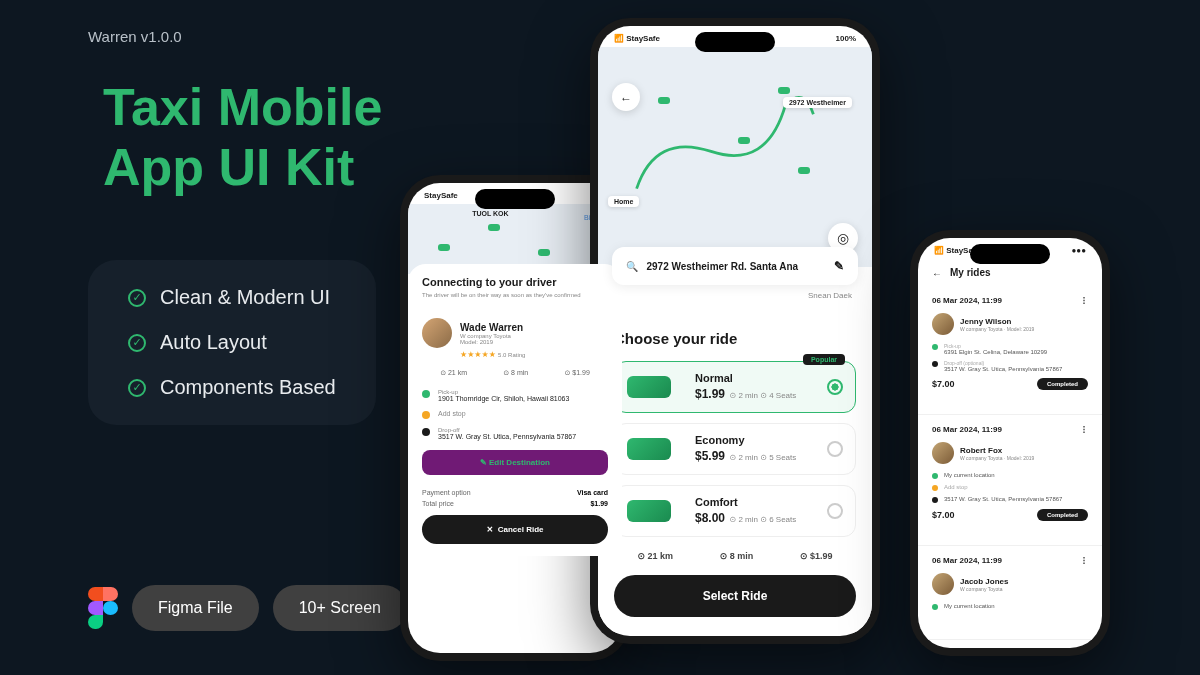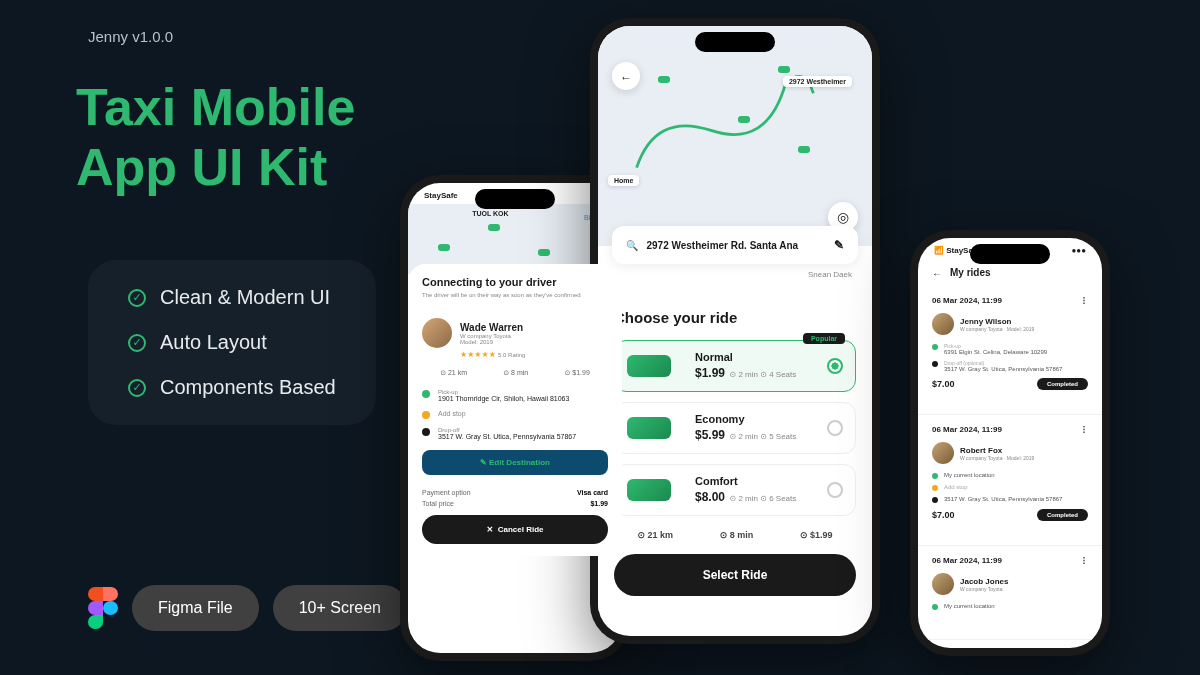--- a/index.html
+++ b/index.html
@@ -15,21 +15,21 @@
 .version {
   position: absolute;
   top: 28px;
   left: 88px;
   font-size: 15px;
   color: #b8c0c8;
 }
 .title {
   position: absolute;
   top: 78px;
-  left: 76px;
+  left: 103px;
   font-size: 52px;
   font-weight: 700;
   color: #2fb86f;
   line-height: 1.15;
 }
 .features {
   position: absolute;
   top: 260px;
   left: 88px;
   background: #16202b;
@@ -145,21 +145,21 @@
 .driver-sub { font-size: 6px; color: #888; }
 .stars { color: #f5a623; font-size: 8px; margin-bottom: 10px; padding-left:38px; margin-top:-4px;}
 .stat-row { display: flex; justify-content: space-around; font-size: 7px; color: #666; margin-bottom: 12px; }
 .loc-list { margin: 10px 0; }
 .loc-item { display: flex; align-items: flex-start; gap: 8px; font-size: 7px; margin-bottom: 8px; }
 .loc-dot { width: 8px; height: 8px; border-radius: 50%; margin-top: 1px; flex-shrink:0; }
 .dot-green { background: #2fb86f; }
 .dot-yellow { background: #f5a623; }
 .dot-dark { background: #1a1a1a; }
 .edit-dest {
-  background: #0c4a6e;
+  background: #701a75;
   color: #2fb86f;
   font-size: 8px;
   text-align: center;
   padding: 8px;
   border-radius: 8px;
   margin: 8px 0 14px;
   font-weight: 600;
 }
 .payment-row { display: flex; justify-content: space-between; font-size: 7px; color: #666; margin-bottom: 4px; }
 .btn-dark {
@@ -313,21 +313,21 @@
   font-size: 7px;
   padding: 2px 6px;
   border-radius: 4px;
   box-shadow: 0 1px 4px rgba(0,0,0,0.15);
   font-weight:600;
 }
 </style>
 </head>
 <body>
 
-<div class="version">Jenny v1.0.0</div>
+<div class="version">Warren v1.0.0</div>
 <div class="title">
   <div>Taxi Mobile</div>
   <div>App UI Kit</div>
 </div>
 
 <div class="features">
   <div class="feature">
     <span class="check-icon">✓</span>
     <span>Clean &amp; Modern UI</span>
   </div>
@@ -420,20 +420,24 @@
           <span style="color:#000;font-weight:700;">$1.99</span>
         </div>
       <div class="btn-dark">✕ &nbsp;<span>Cancel Ride</span></div>
     </div>
   </div>
 </div>
 
 <div class="phone phone2">
   <div class="phone-screen">
     <div class="notch"></div>
+    <div class="status-bar">
+      <span>📶 <span>StaySafe</span></span>
+        <span>100%</span>
+    </div>
     <div class="map-big">
       <div class="back-btn">←</div>
       <svg class="route-path" viewBox="0 0 230 160">
         <path d="M 20 120 Q 40 60 100 80 Q 160 100 180 30 Q 200 10 210 40" stroke="#2fb86f" stroke-width="3" fill="none"></path>
       </svg>
       <div class="map-pin-label" style="left:10px;bottom:60px;">Home</div>
       <div class="map-pin-label" style="right:20px;top:50px;">2972 Westheimer</div>
       <div class="car-dot" style="top:50px;left:60px;"></div>
       <div class="car-dot" style="top:90px;left:140px;"></div>
       <div class="car-dot" style="top:40px;left:180px;"></div>

